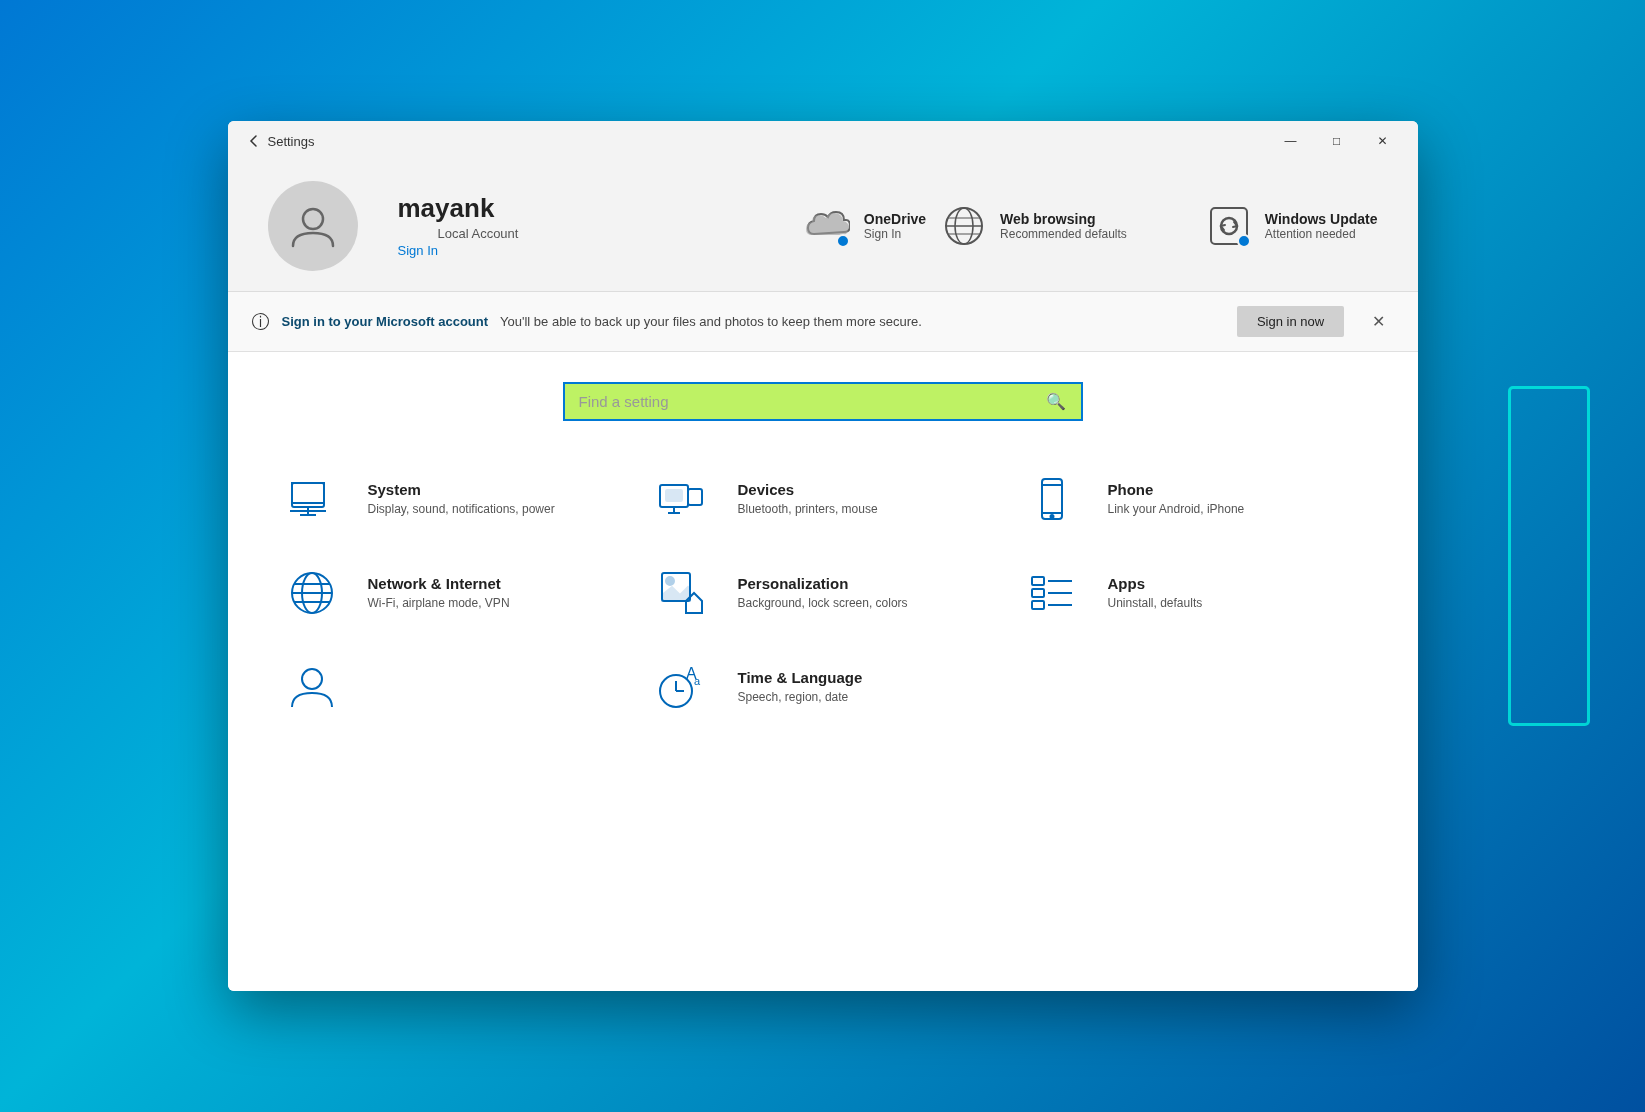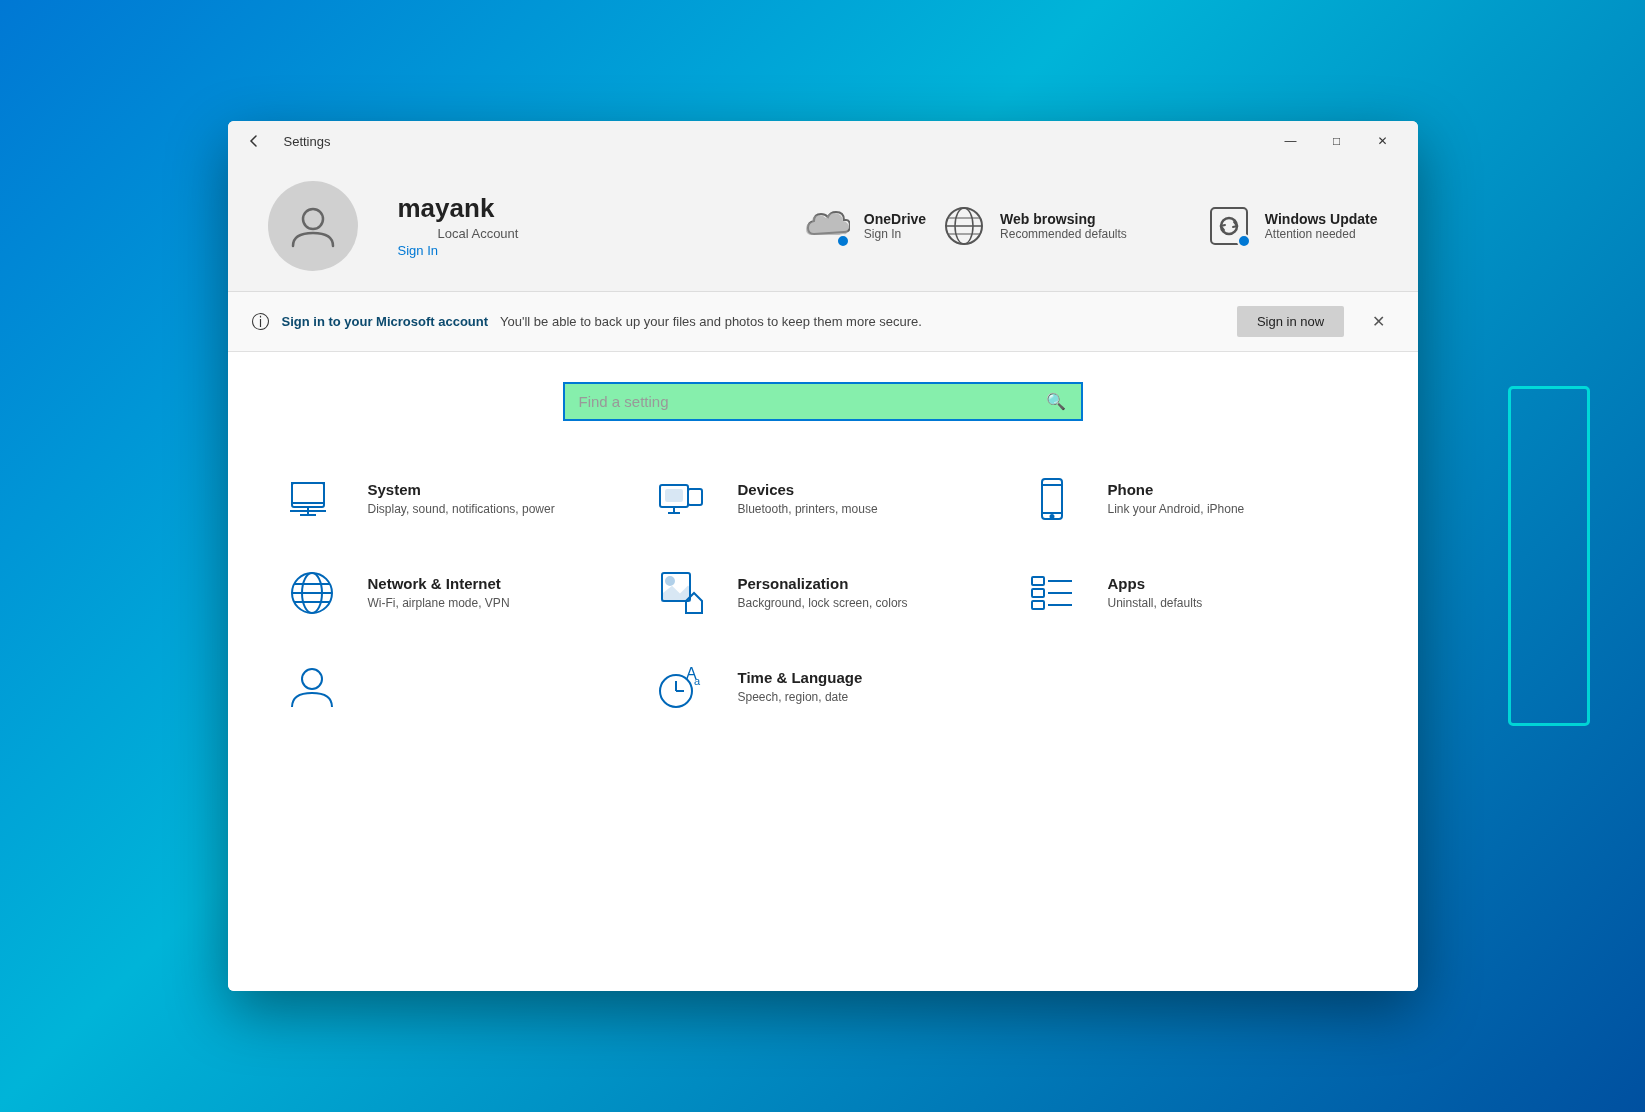--- a/index.html
+++ b/index.html
@@ -37,21 +37,21 @@
       height: 28px;
       display: flex;
       align-items: center;
       justify-content: center;
       cursor: pointer;
       color: #333;
       font-size: 14px;
       border-radius: 3px;
     }
     .title-bar-title {
-      margin-left: 16px;
+      margin-left: 0;
       font-size: 13px;
       color: #333;
       flex: 1;
     }
     .title-bar-controls {
       display: flex;
       gap: 0;
     }
     .title-bar-btn {
       width: 46px;
@@ -198,21 +198,21 @@
     .search-container {
       display: flex;
       justify-content: center;
       margin-bottom: 36px;
     }
     .search-box {
       width: 520px;
       display: flex;
       align-items: center;
       border: 2px solid #0078d4;
-      background: #86efac;
+      background: #bef264;
       padding: 8px 14px;
       gap: 8px;
     }
     .search-input {
       flex: 1;
       border: none;
       outline: none;
       font-size: 15px;
       color: #333;
       font-family: 'Segoe UI', Arial, sans-serif;

